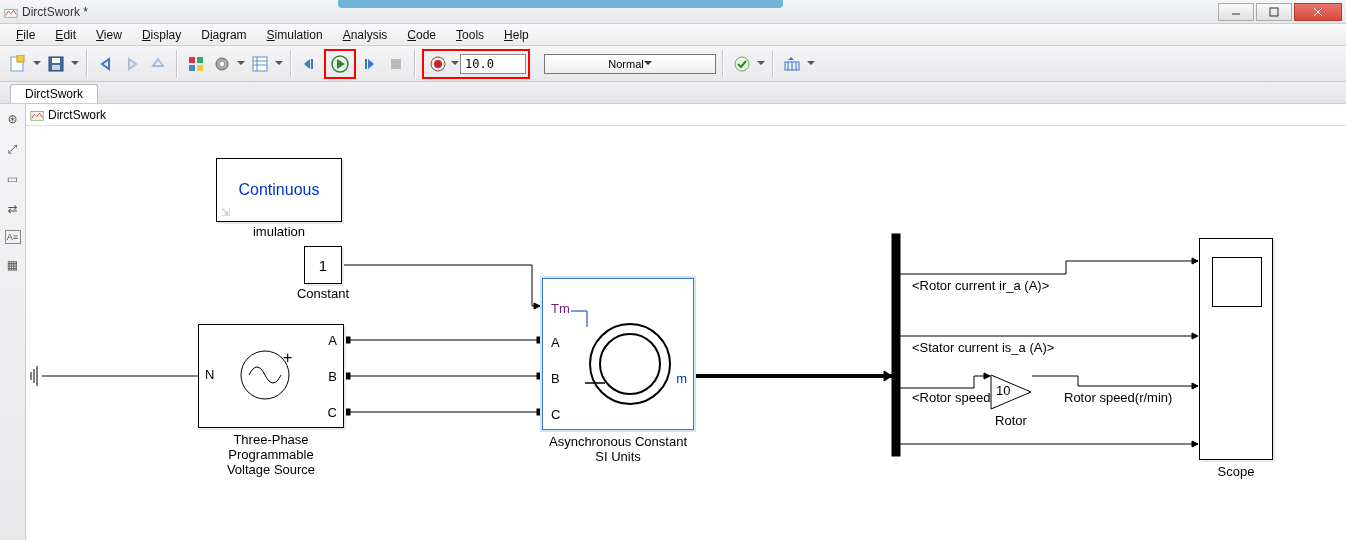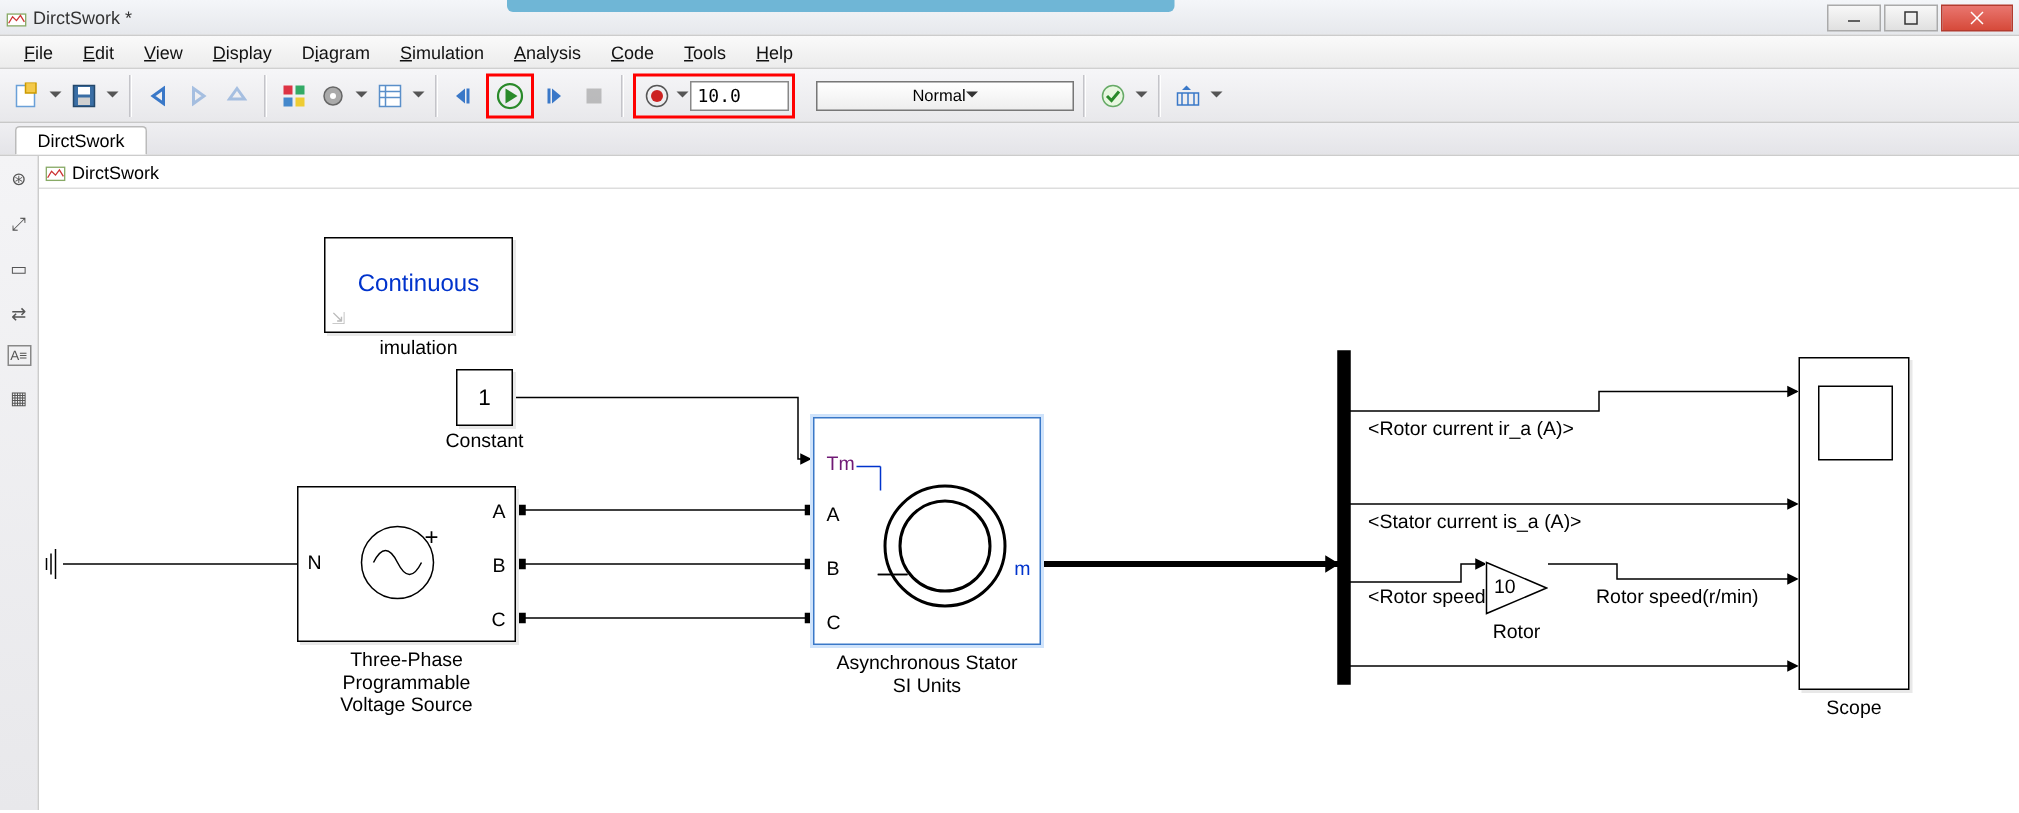--- a/index.html
+++ b/index.html
@@ -446,21 +446,21 @@
         <span style="position:absolute;left:8px;top:56px;font-size:13px;">A</span>
         <span style="position:absolute;left:8px;top:92px;font-size:13px;">B</span>
         <span style="position:absolute;left:8px;top:128px;font-size:13px;">C</span>
         <span style="position:absolute;right:6px;top:92px;color:#0033cc;font-size:13px;">m</span>
         <svg style="position:absolute;left:42px;top:40px;" width="90" height="90">
           <circle cx="45" cy="45" r="40" fill="none" stroke="#000" stroke-width="2"></circle>
           <circle cx="45" cy="45" r="30" fill="none" stroke="#000" stroke-width="2"></circle>
           <line x1="20" y1="64" x2="0" y2="64" stroke="#000"></line>
           <line x1="20" y1="100" x2="0" y2="100" stroke="#000" transform="translate(0,-36)"></line>
         </svg>
-        <div class="block-label" style="top:156px; white-space:pre-line;">Asynchronous Stator
+        <div class="block-label" style="top:156px; white-space:pre-line;">Asynchronous Constant
 SI Units</div>
       </div>
 
       <div style="position:absolute;left:886px;top:152px;font-size:13px;">&lt;Rotor current ir_a (A)&gt;</div>
       <div style="position:absolute;left:886px;top:214px;font-size:13px;">&lt;Stator current is_a (A)&gt;</div>
       <div style="position:absolute;left:886px;top:264px;font-size:13px;">&lt;Rotor speed (wm)&gt;</div>
       <div style="position:absolute;left:1038px;top:264px;font-size:13px;">Rotor speed(r/min)</div>
 
       <div class="block" style="left:964px; top:248px; width:42px; height:36px;">
         <svg width="42" height="36">

